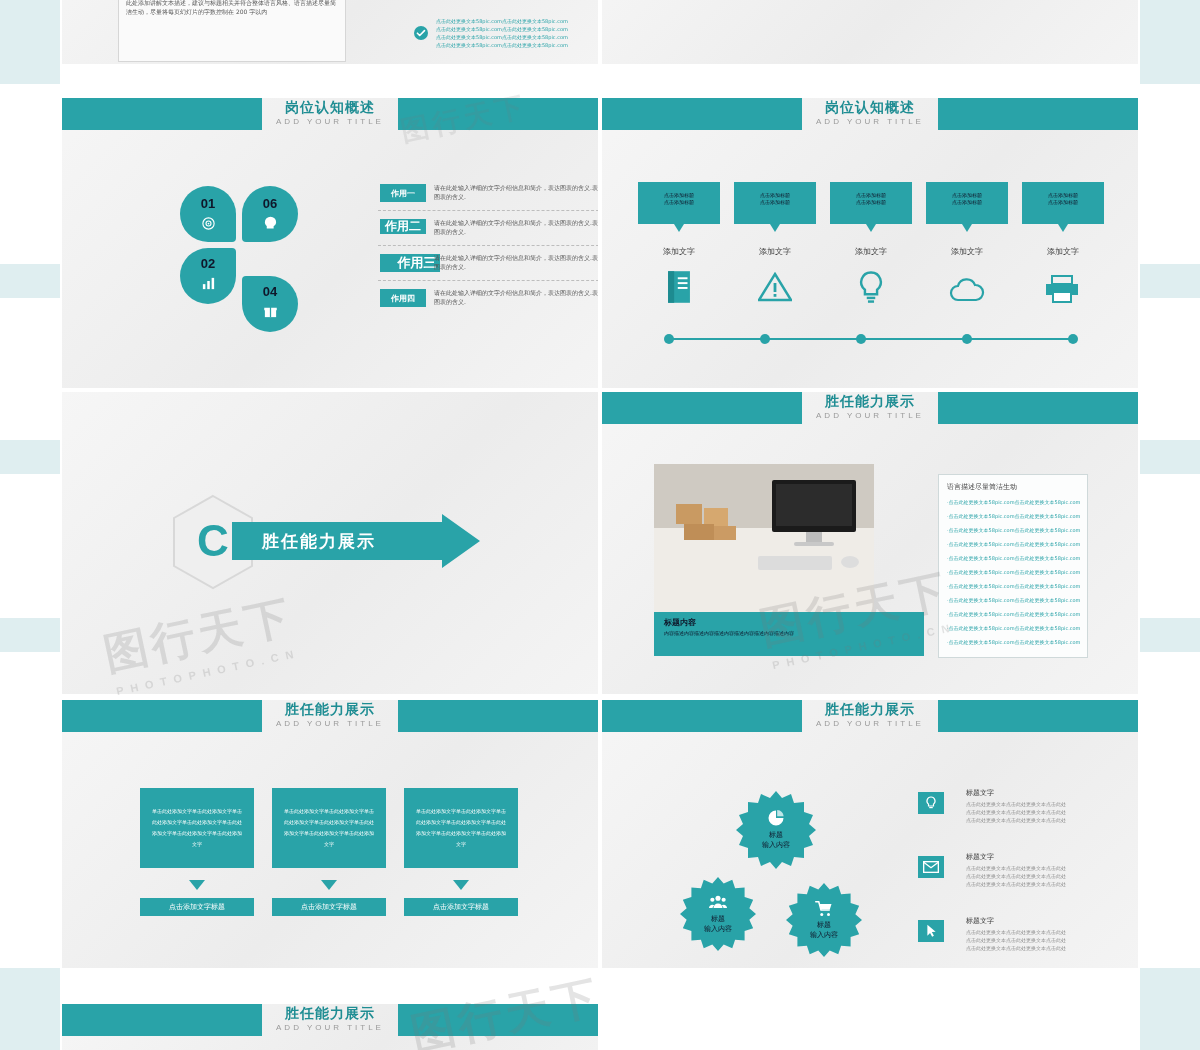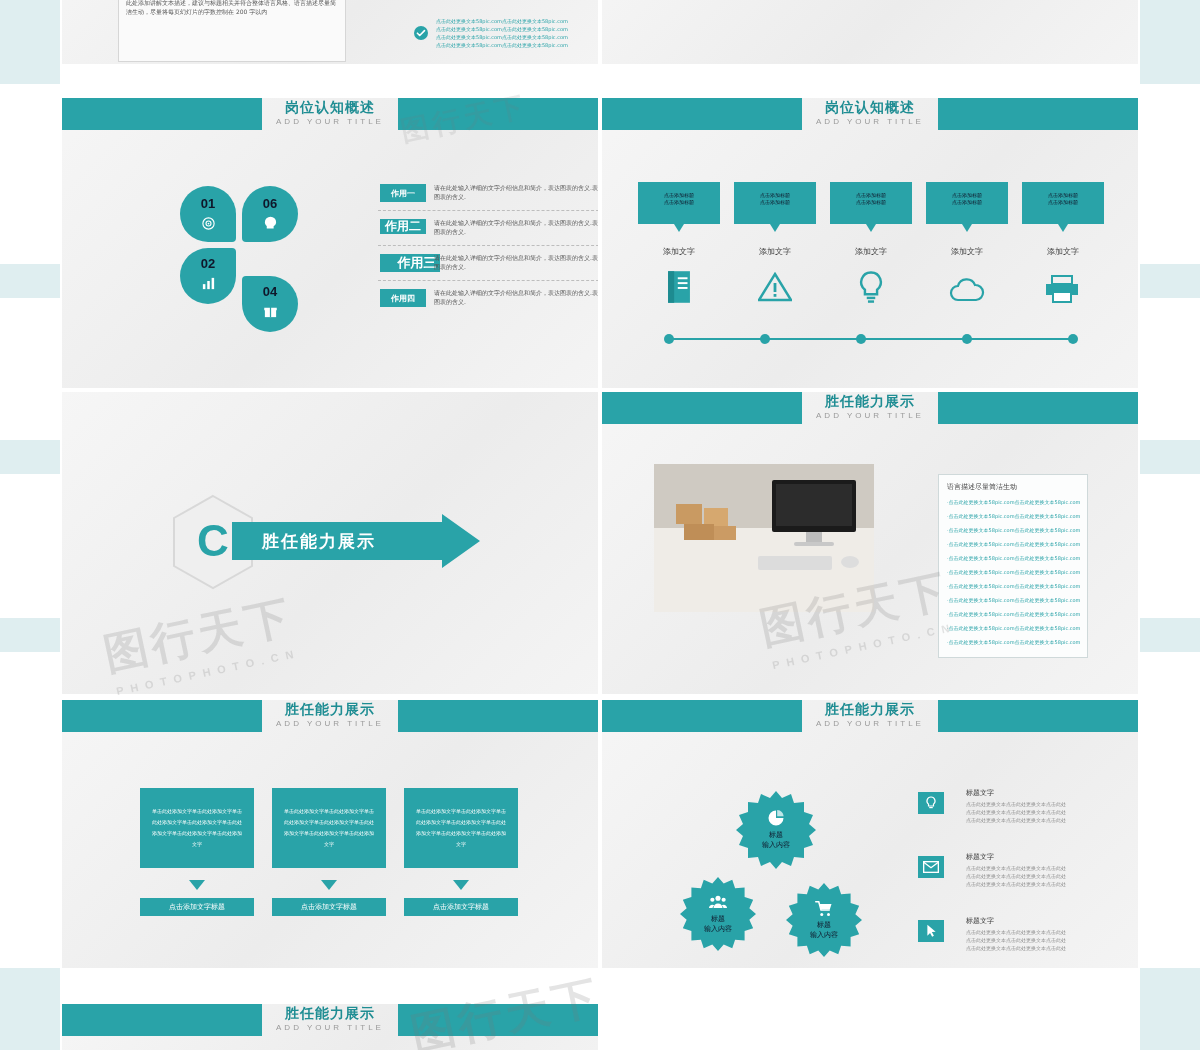--- a/index.html
+++ b/index.html
@@ -273,20 +273,24 @@
 
         <ellipse cx="196" cy="98" rx="9" ry="6" fill="#dddddd"></ellipse>
 
         <rect x="22" y="40" width="26" height="20" fill="#c99a62"></rect>
         <rect x="50" y="44" width="24" height="18" fill="#d6a86f"></rect>
         <rect x="30" y="60" width="30" height="16" fill="#bf8e57"></rect>
         <rect x="60" y="62" width="22" height="14" fill="#cb9b64"></rect>
       </svg>
     </div>
 
+    <div class="abs teal" style="left:52px;top:220px;width:270px;height:44px;">
+      <div class="abs cn wtxt" style="left:10px;top:5px;font-size:8px;font-weight:bold;">标题内容</div>
+      <div class="abs cn wtxt xtiny" style="left:10px;top:18px;width:190px;">内容描述内容描述内容描述内容描述内容描述内容描述内容</div>
+    </div>
 
     <div class="abs" style="left:336px;top:82px;width:148px;height:182px;border:1px solid #cfd9da;background:#fcfdfd;">
       <div class="abs cn" style="left:8px;top:7px;font-size:7px;color:#3d3d3d;">语言描述尽量简洁生动</div>
       <div class="abs" style="left:8px;top:24px;width:134px;">
         <div class="cn xtiny tealtxt" style="height:14px;">·点击此处更换文本58pic.com点击此处更换文本58pic.com</div>
         <div class="cn xtiny tealtxt" style="height:14px;">·点击此处更换文本58pic.com点击此处更换文本58pic.com</div>
         <div class="cn xtiny tealtxt" style="height:14px;">·点击此处更换文本58pic.com点击此处更换文本58pic.com</div>
         <div class="cn xtiny tealtxt" style="height:14px;">·点击此处更换文本58pic.com点击此处更换文本58pic.com</div>
         <div class="cn xtiny tealtxt" style="height:14px;">·点击此处更换文本58pic.com点击此处更换文本58pic.com</div>
         <div class="cn xtiny tealtxt" style="height:14px;">·点击此处更换文本58pic.com点击此处更换文本58pic.com</div>

